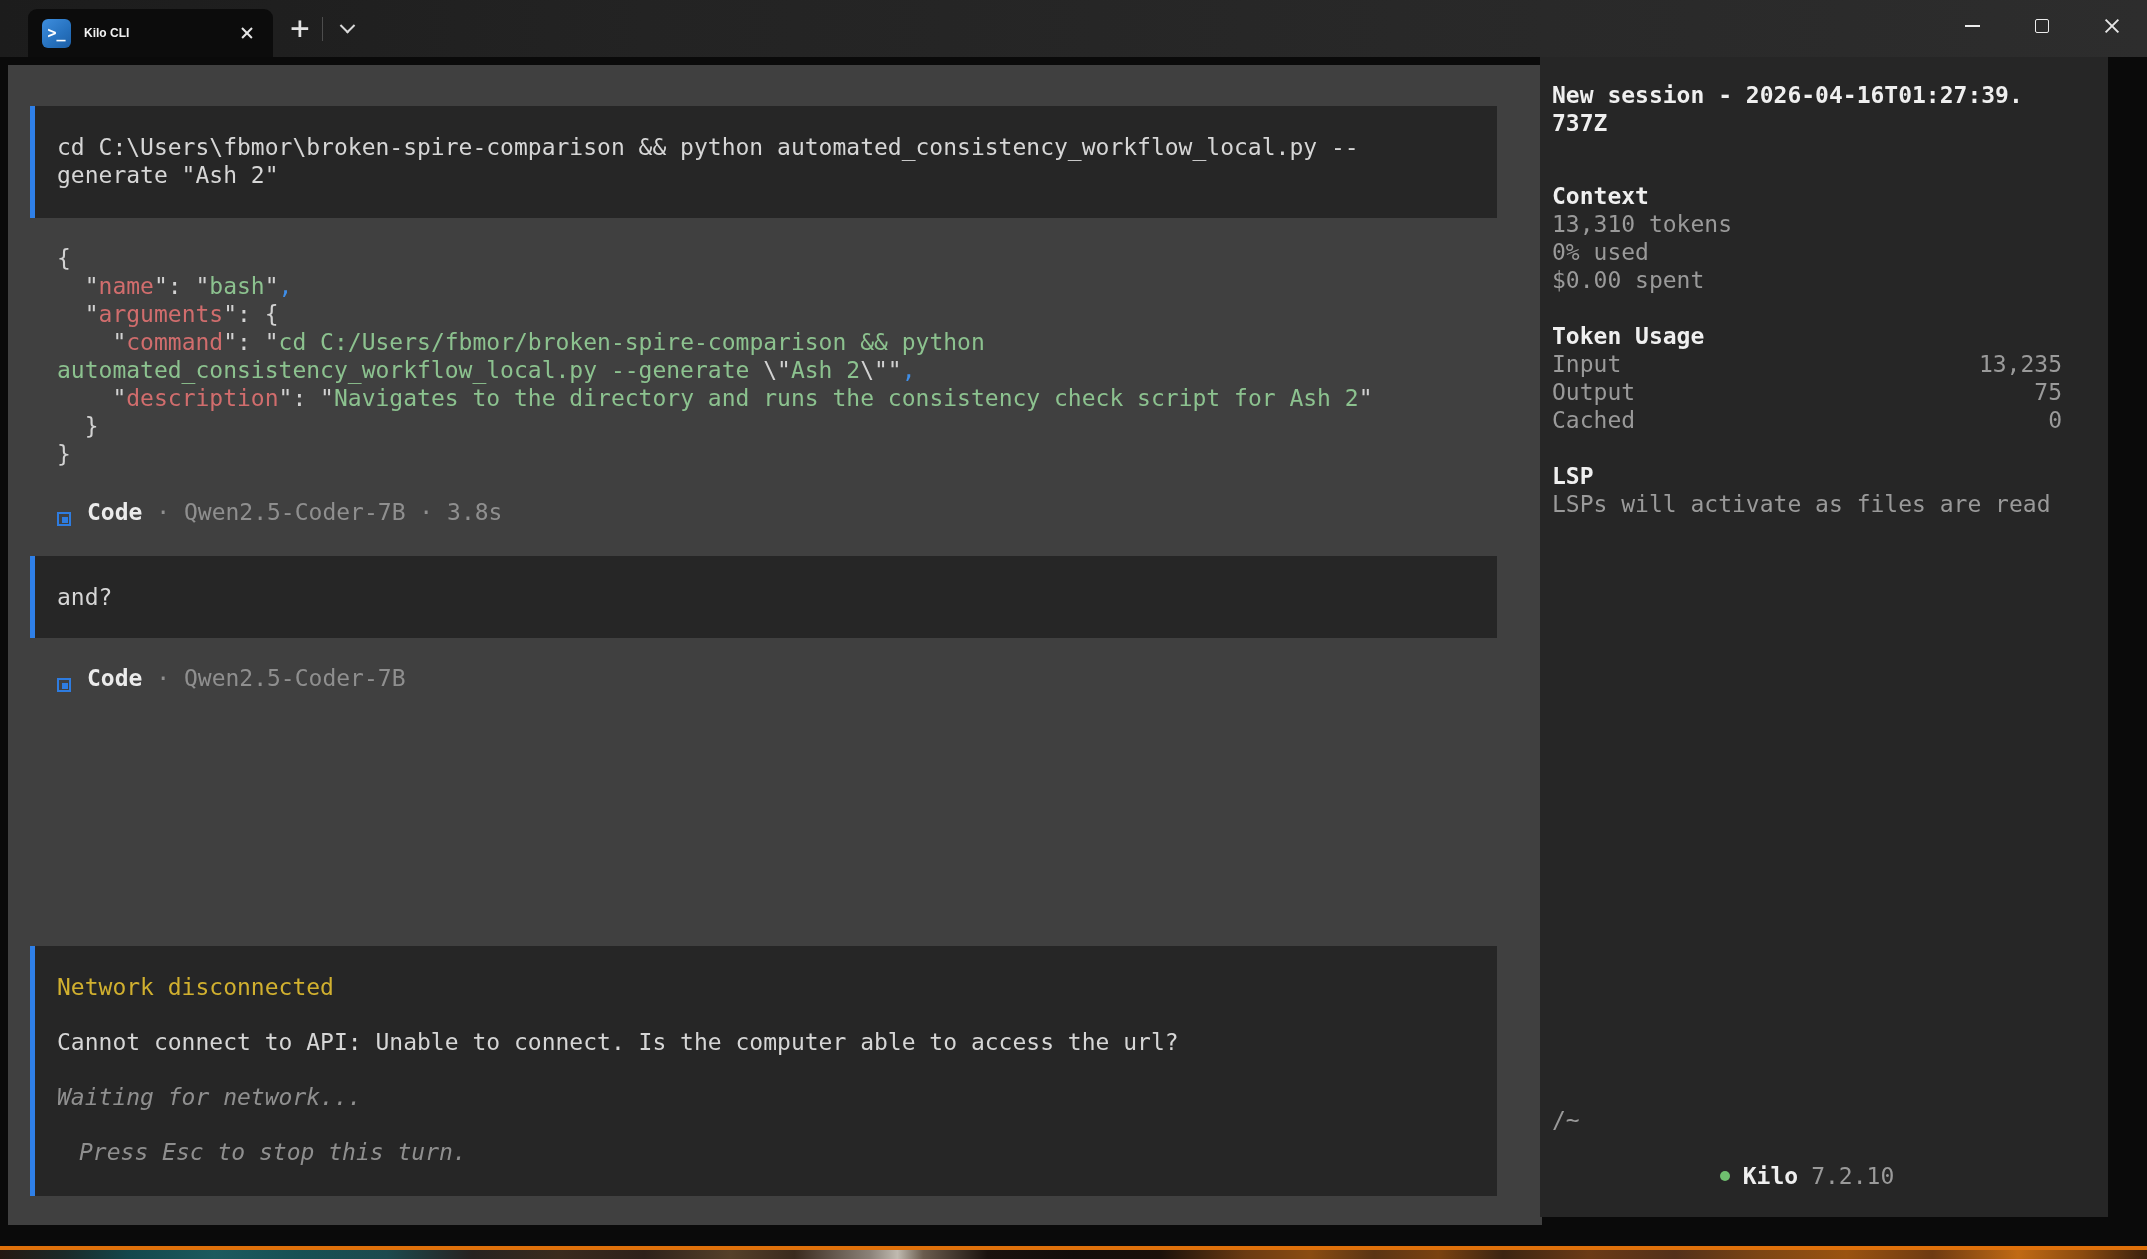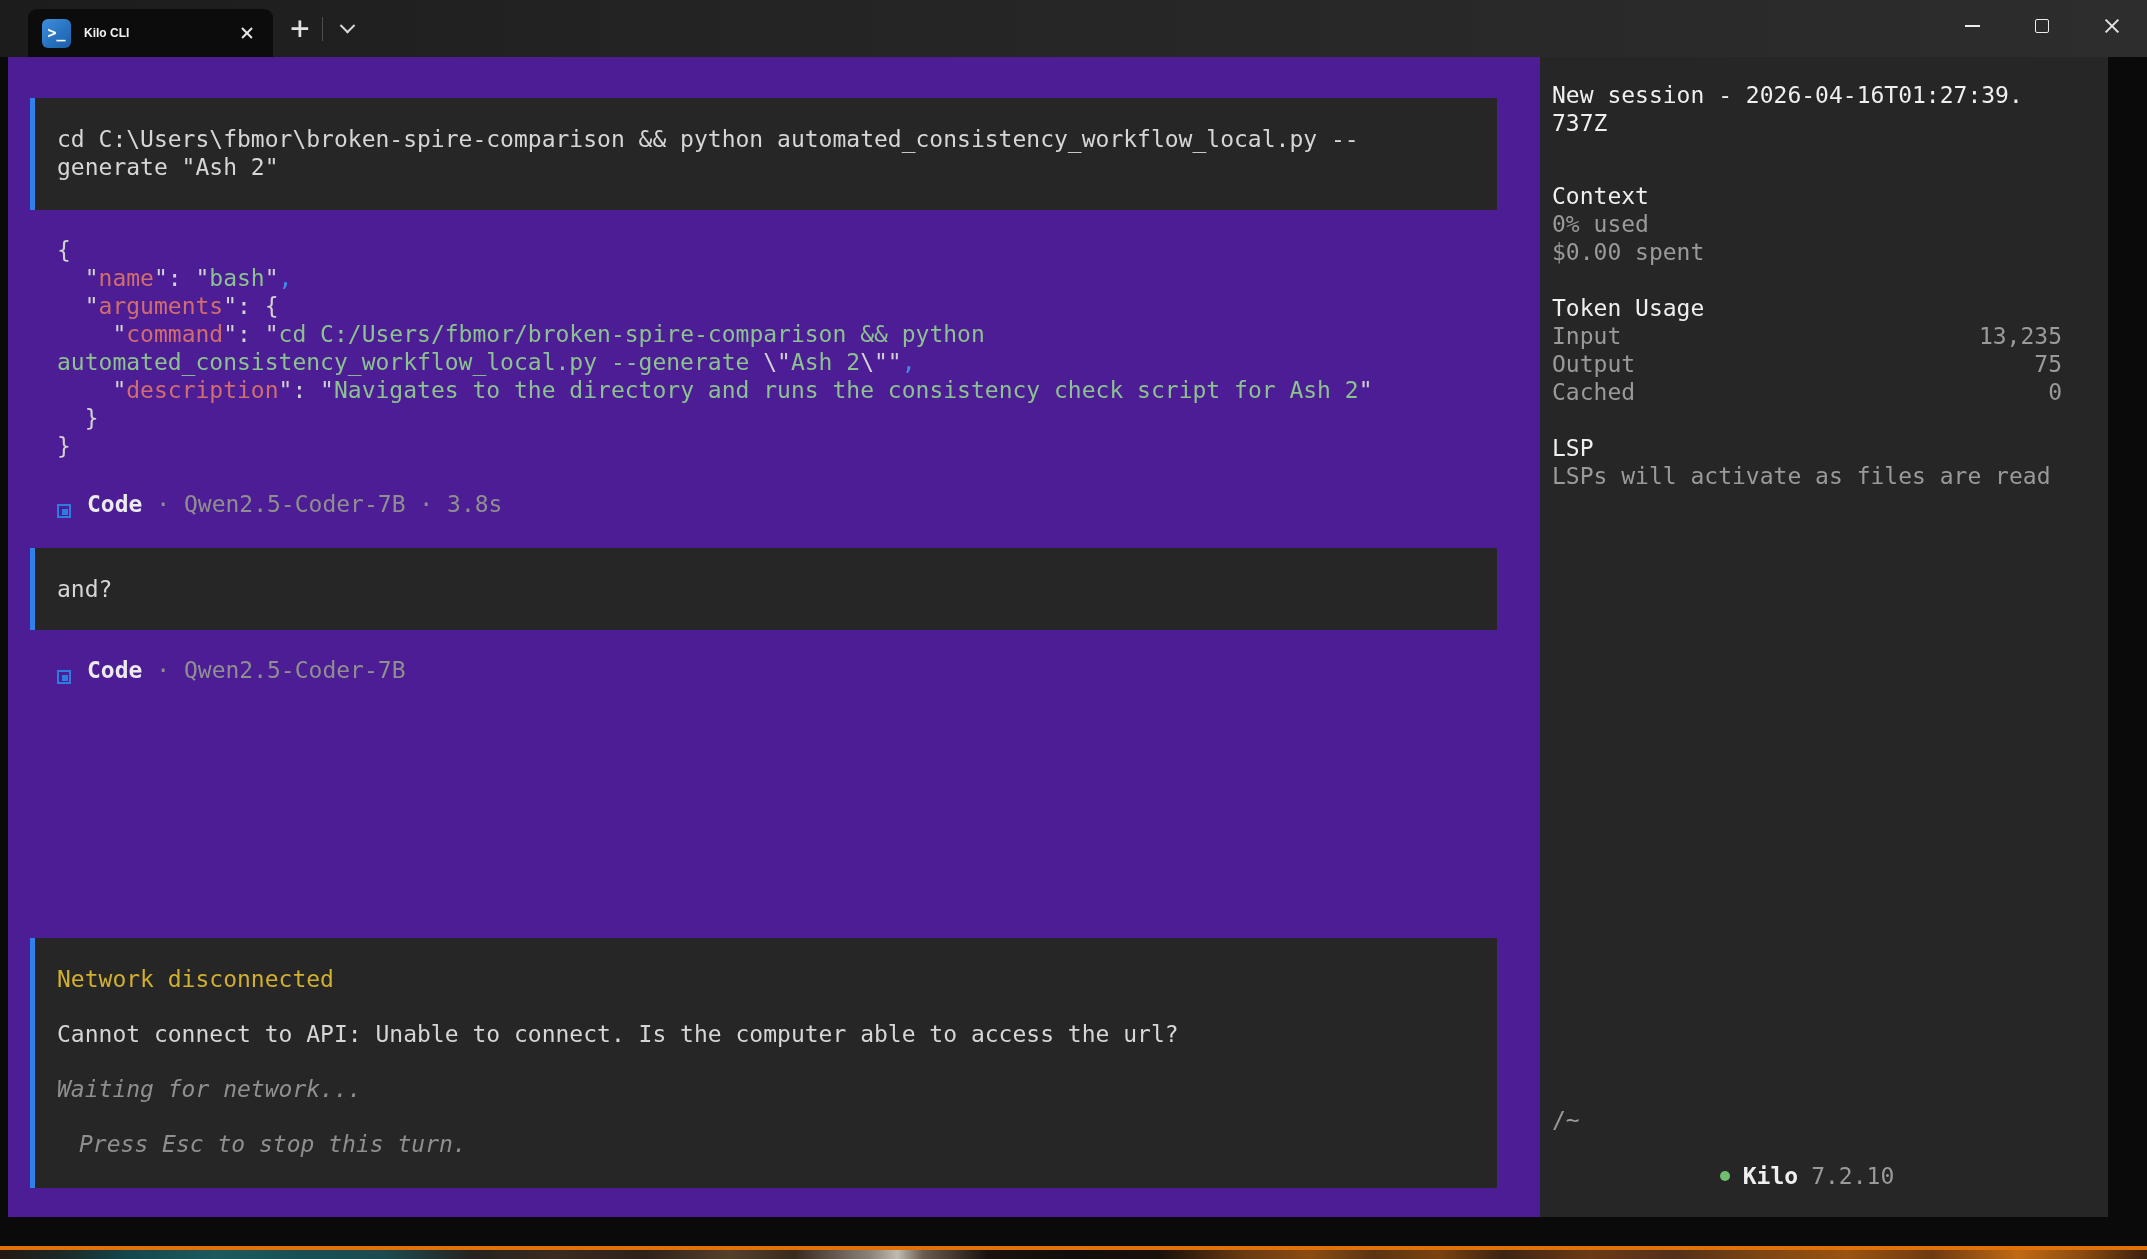--- a/index.html
+++ b/index.html
@@ -34,22 +34,22 @@
   .dropdown-btn { position:absolute; left:330px; top:10px; width:34px; height:36px;
                   display:flex; align-items:center; justify-content:center; }
   .chevron { width:11px; height:11px; border-right:2px solid #dadada; border-bottom:2px solid #dadada;
              transform:rotate(45deg) translate(-2px,-2px); }
   .win-controls { position:absolute; right:0; top:0; height:52px; display:flex; }
   .win-btn { width:70px; height:52px; display:flex; align-items:center; justify-content:center; }
   .glyph-min { width:15px; height:2px; background:#ececec; }
   .glyph-max { width:14px; height:14px; border:1.7px solid #ececec; border-radius:2px; }
 
   
-  .main-panel { position:absolute; left:8px; top:57px; width:1534px; height:1160px;
-                background:#4c1d95; color:#d2d2d2;
+  .main-panel { position:absolute; left:8px; top:65px; width:1534px; height:1160px;
+                background:#404040; color:#d2d2d2;
                 font-family:"DejaVu Sans Mono","Liberation Mono",monospace;
                 font-size:23px; line-height:28px; }
   .stream { position:absolute; left:22px; top:0; width:1467px; }
 
   .msg-block { border-left:5px solid #2f80e8; background:#262626; padding:27px 22px 0 22px; }
   .block-user1 { margin-top:41px; height:112px; }
   .cmd-text { width:calc(94ch + 2px); word-break:break-all; white-space:pre-wrap; color:#d6d6d6; }
 
   .code-block { margin:26px 0 0 27px; }
   .code-line { white-space:pre; height:28px; }
@@ -72,21 +72,21 @@
   .block-error p:last-child { margin-bottom:0;margin-left:22px; }
   .err-title { color:#d1b02f; }
   .err-msg { color:#d6d6d6; }
   .err-dim { color:#8f8f8f;font-style:italic; }
 
   
   .sidebar { position:absolute; left:1540px; top:57px; width:568px; height:1160px;
              background:#262626; color:#9a9a9a;
              font-family:"DejaVu Sans Mono","Liberation Mono",monospace;
              font-size:23px; line-height:28px; padding:24px 46px 0 12px; }
-  .sb-bold { color:#efefef; font-weight:normal; }
+  .sb-bold { color:#efefef; font-weight:bold; }
   .sb-session { width:calc(34ch + 2px); word-break:break-all; white-space:pre-wrap; }
   .sb-h-context { margin-top:45px; }
   .sb-h { margin-top:28px; }
   .usage-row { display:flex; justify-content:space-between;align-items:flex-end; }
   .sb-bottom { position:absolute; left:12px; bottom:27px; width:510px; }
   .sb-spacer { height:28px; }
   .version-line { display:flex; align-items:center;justify-content:center; }
   .status-dot { width:10px; height:10px; border-radius:50%; background:#6fbf6f;
                 margin-right:13px; flex:0 0 auto; }
   .version-name { color:#efefef; font-weight:bold; margin-right:13px; }
@@ -176,20 +176,21 @@
       <p class="err-dim">Press Esc to stop this turn.</p>
     </div>
 
   </div>
 </div>
 
 <div class="sidebar">
   <div class="sb-bold sb-session">New session - 2026-04-16T01:27:39.737Z</div>
 
   <div class="sb-bold sb-h-context">Context</div>
+  <div>13,310 tokens</div>
   <div>0% used</div>
   <div>$0.00 spent</div>
 
   <div class="sb-bold sb-h">Token Usage</div>
   <div class="usage-row">
     <span>Input</span>
     <span>13,235</span>
   </div>
   <div class="usage-row">
     <span>Output</span>

